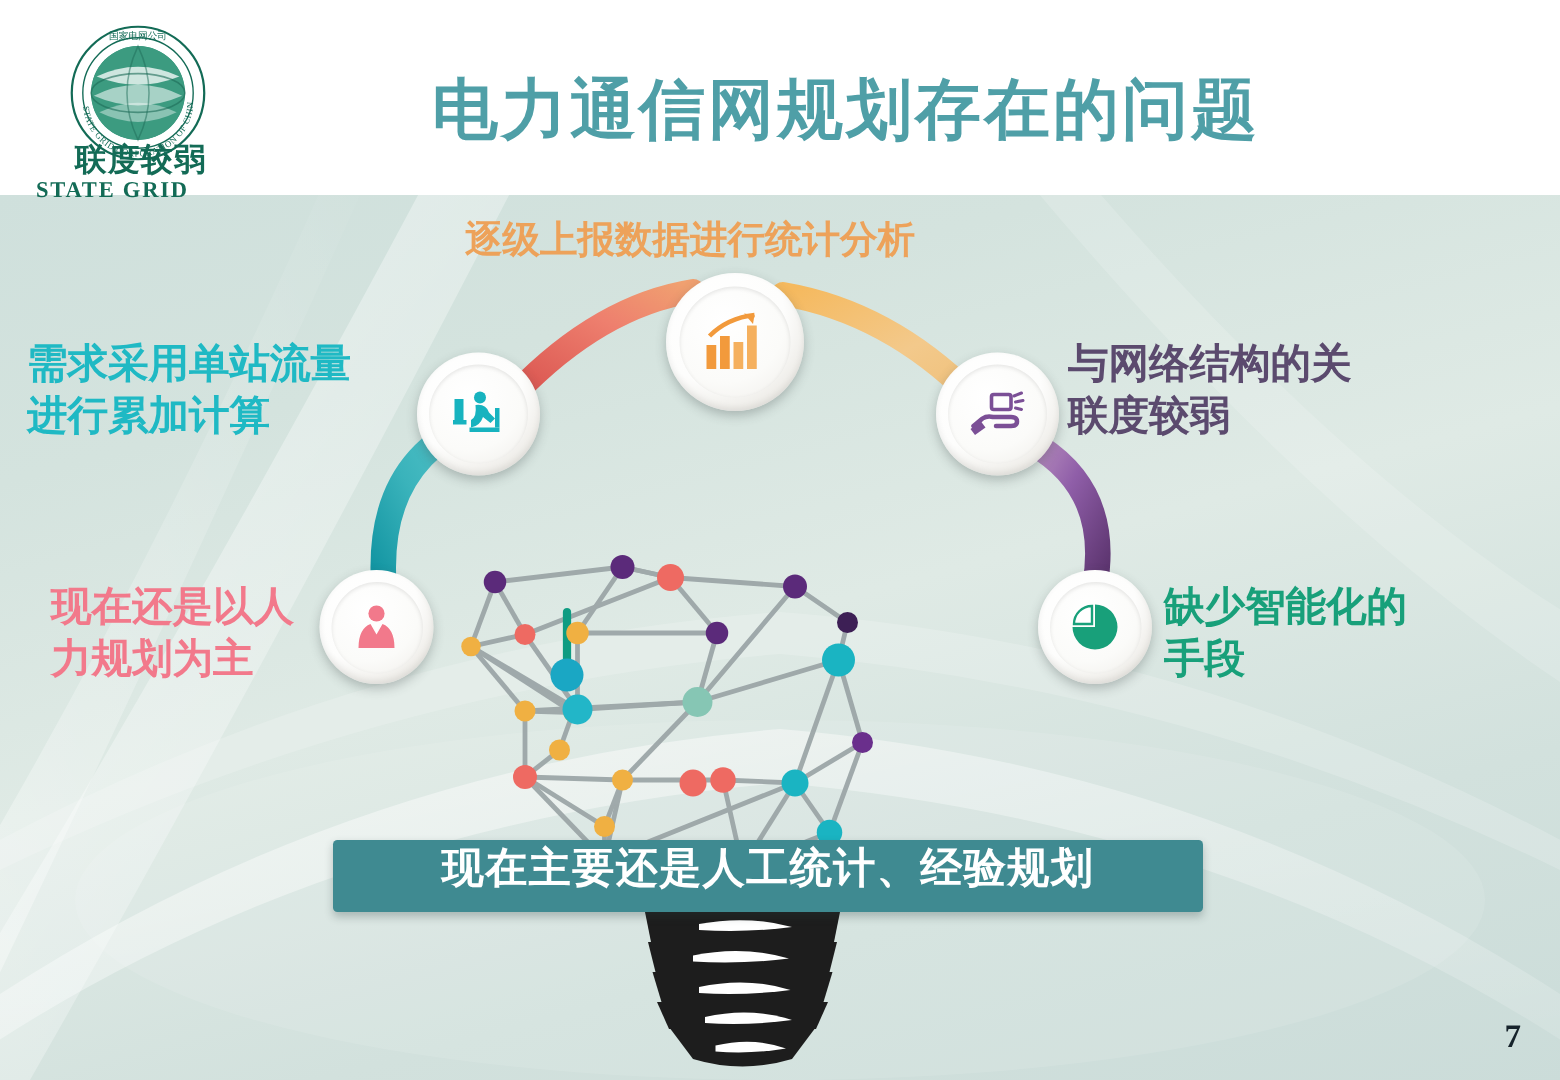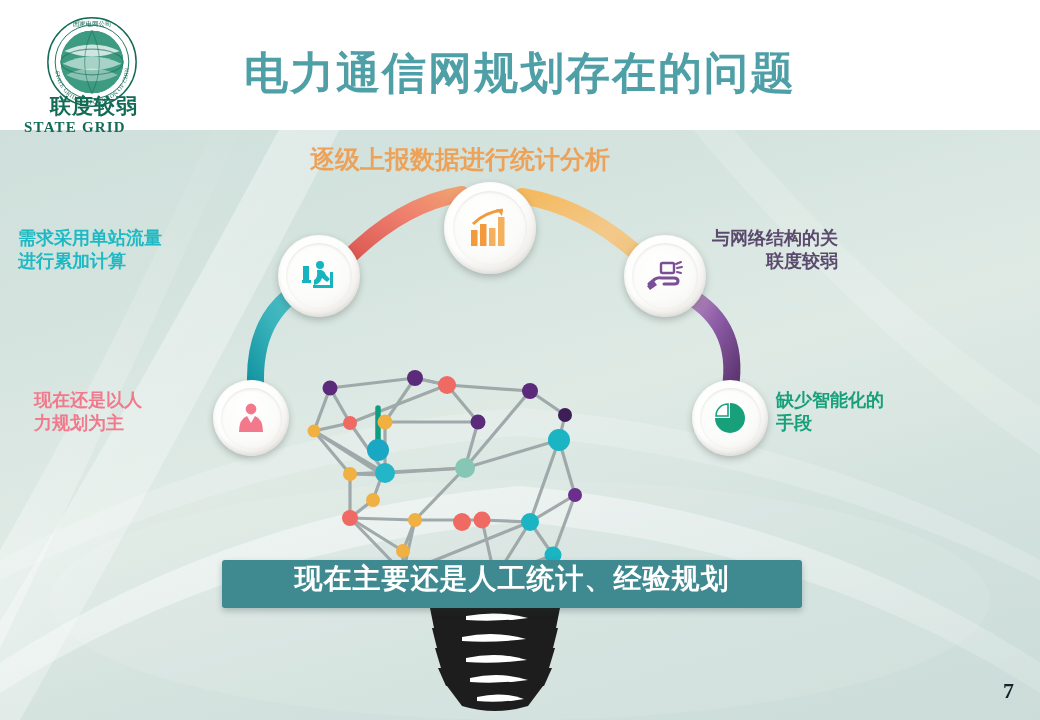--- a/index.html
+++ b/index.html
@@ -33,21 +33,21 @@
   }
   #logo-en{
     position:absolute;left:0;top:104px;width:140px;
     text-align:left;
     font-family:"Liberation Serif","DejaVu Serif",serif;
     font-size:15px;font-weight:bold;color:#136b56;
     letter-spacing:1.2px;line-height:1;
   }
   #title{
     position:absolute;left:200px;top:44px;width:640px;
-    text-align:center;
+    text-align:right;
     font-family:"DejaVu Sans","Liberation Sans",sans-serif;
     font-size:44px;font-weight:bold;
     color:#4f9fa7;
     letter-spacing:2px;
     white-space:nowrap;
   }
 
   
   #canvas{
     position:absolute;left:0;top:130px;width:1040px;height:590px;
@@ -83,28 +83,28 @@
   .badge-right .inner {width:66px;height:66px;}
   .badge-lleft {left:213px;top:250px; width:76px;height:76px;}
   .badge-lleft .inner {width:61px;height:61px;}
   .badge-lright{left:692px;top:250px; width:76px;height:76px;}
   .badge-lright .inner{width:61px;height:61px;}
 
   
   .label{
     position:absolute;
     font-family:"DejaVu Sans","Liberation Sans",sans-serif;
-    font-size:18px;font-weight:bold;
+    font-size:27px;font-weight:bold;
     line-height:1.28;
     white-space:pre-line;
     z-index:14;
   }
   #label-top   {left:310px;top:14px;  color:#eda25a;font-size:25px;white-space:nowrap;}
   #label-left  {left:18px; top:96px;  color:#1fb9c4;}
-  #label-right {left:712px;top:96px;  color:#5b4a6e;text-align:right;}
+  #label-right {left:712px;top:96px;  color:#5b4a6e;}
   #label-lleft {left:34px; top:258px; color:#f2798b;}
   #label-lright{left:776px;top:258px; color:#18a07a;}
 
   
   #banner{
     position:absolute;left:222px;top:430px;width:580px;height:48px;
     background:#3f8a91;
     border-radius:3px;
     box-shadow:0 3px 6px rgba(40,60,60,.28);
     display:flex;align-items:flex-start;justify-content:center;

